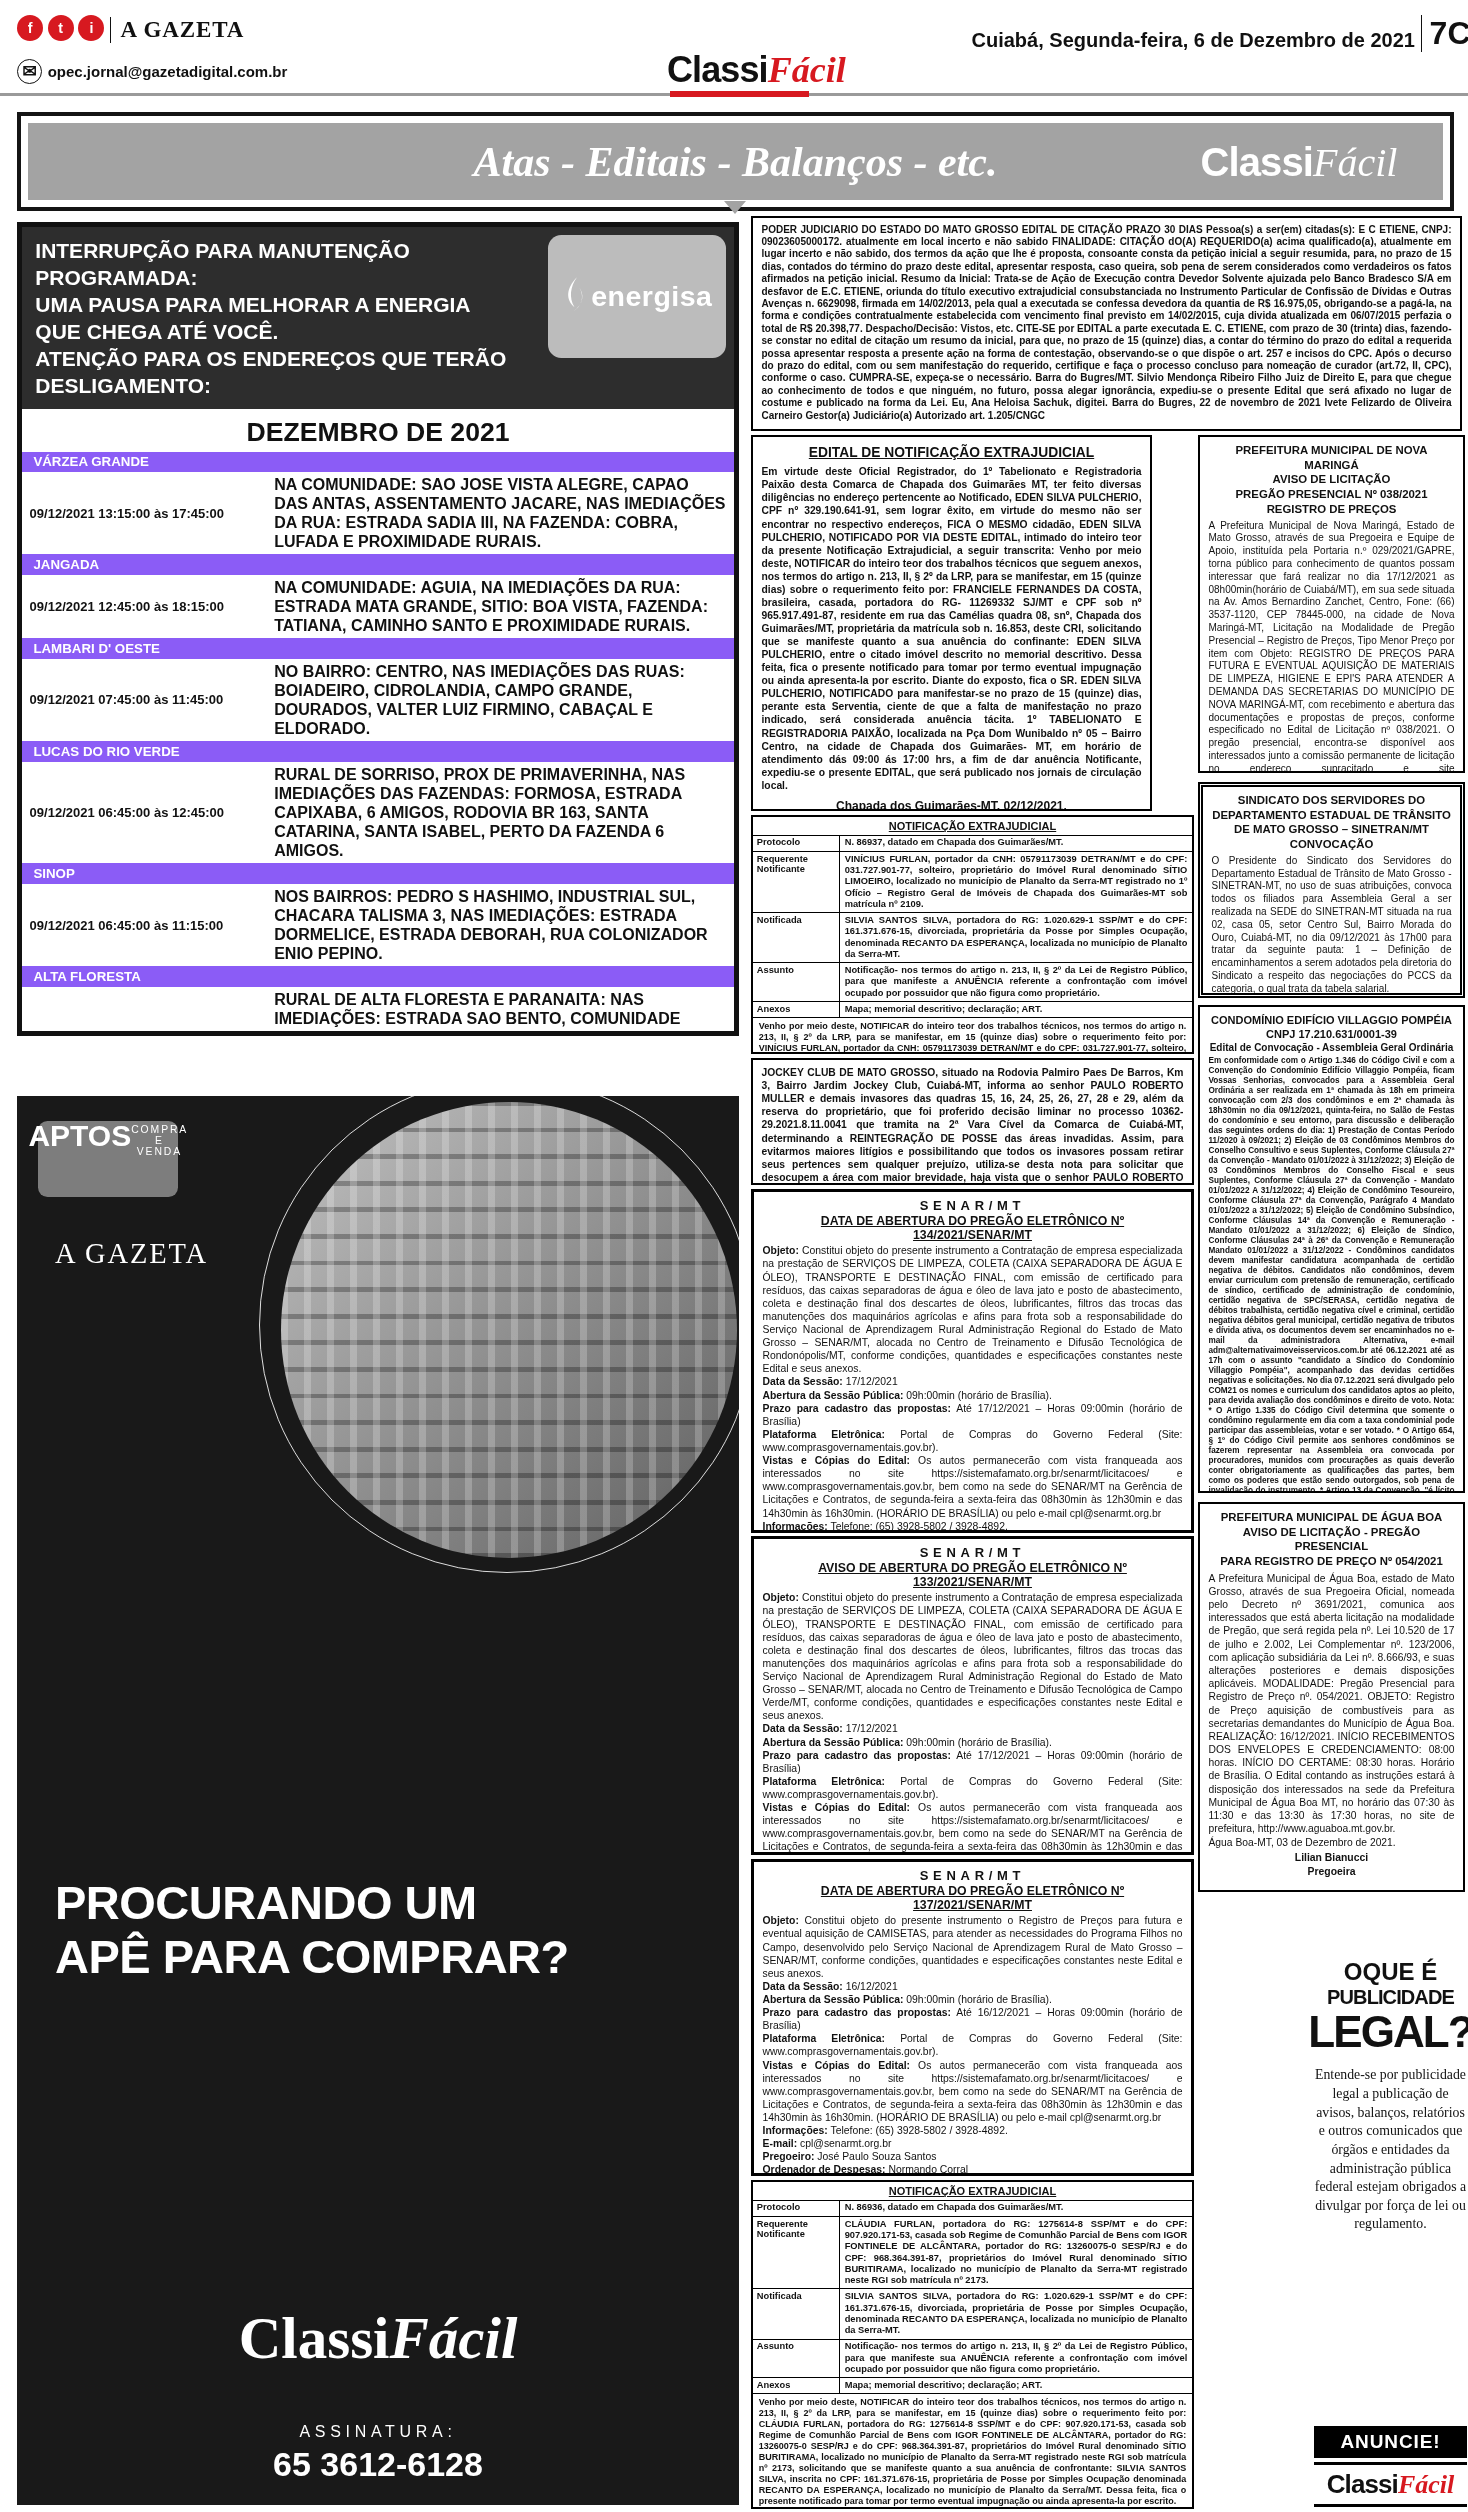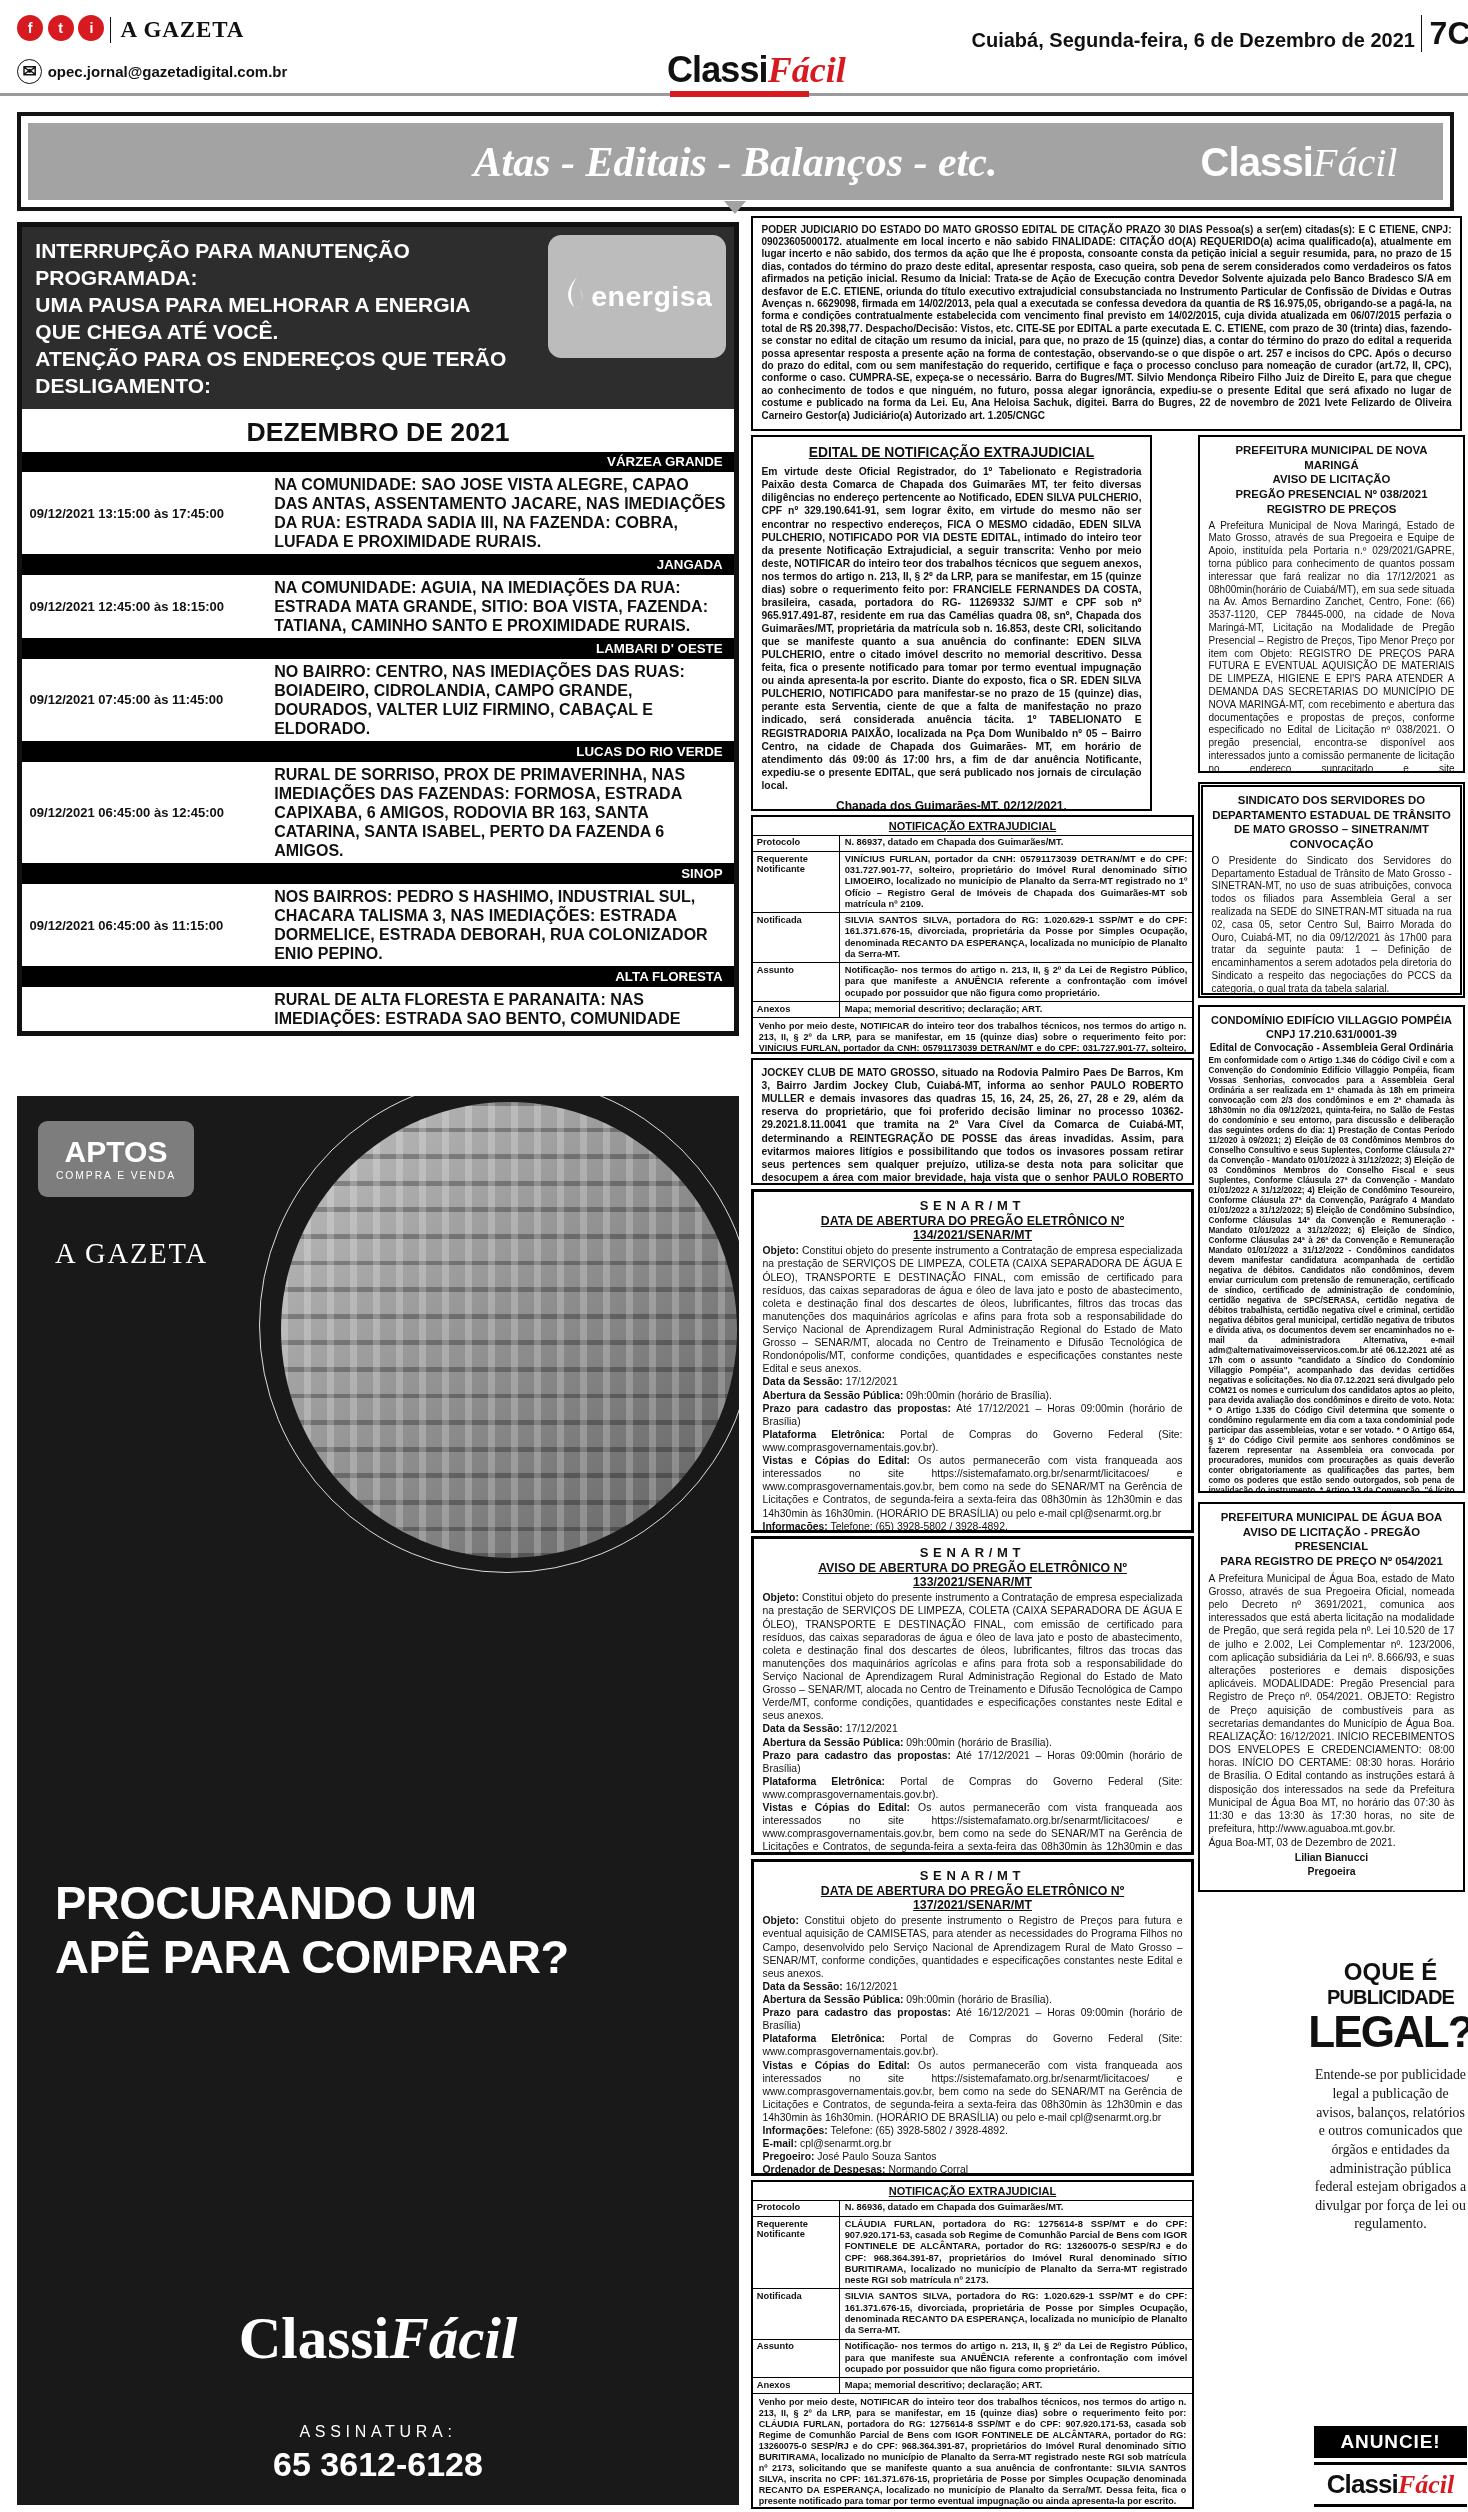--- a/index.html
+++ b/index.html
@@ -36,34 +36,34 @@
   
   .energisa{left:17px;top:222px;width:722px;height:814px;border:5.7px solid #111;background:#fff;
             box-sizing:border-box;display:flex;flex-direction:column;overflow:hidden;}
   .en-head{position:relative;background:#2d2d2d;color:#fff;min-height:141px;padding:11.4px 199px 9.5px 13.3px;box-sizing:border-box;}
   .en-head-text{font-weight:bold;font-size:21px;line-height:1.28;}
   .en-logo{position:absolute;right:7.6px;top:7.6px;width:178px;height:123px;background:#bcbcbc;border-radius:13.3px;
            display:flex;align-items:center;justify-content:center;gap:3.8px;color:#fff;}
   .en-logo-word{font-size:28.5px;font-weight:bold;letter-spacing:0.5px;}
   .en-month{background:#fff;color:#111;text-align:center;font-weight:bold;font-size:26.6px;padding:7.6px 0 3.8px;}
   .en-secs{flex:1;overflow:hidden;}
-  .en-sec-head{background:#000000;color:#fff;font-weight:bold;font-size:13.3px;padding:2.8px 11.4px;text-align:right;}
+  .en-sec-head{background:#8b5cf6;color:#fff;font-weight:bold;font-size:13.3px;padding:2.8px 11.4px;}
   .en-sec-row{display:flex;align-items:center;}
   .en-time{width:237px;flex:none;font-weight:bold;font-size:13px;padding:2.8px 7.6px;}
   .en-desc{flex:1;font-weight:bold;font-size:16px;line-height:1.2;padding:2.8px 7.6px 2.8px 0;}
   .en-foot{background:#c6c6c6;min-height:101px;display:flex;align-items:center;gap:9.5px;padding:3.8px 9.5px;box-sizing:border-box;}
   .en-foot-left{width:199px;font-weight:bold;font-size:15px;color:#222;line-height:1.25;}
   .en-phonebox{background:#2d2d2d;color:#fff;text-align:center;padding:5.7px 13.3px;}
   .en-phone{font-size:36px;font-weight:bold;letter-spacing:0.9px;}
   .en-site{font-size:20px;font-weight:bold;}
   .en-foot-right{flex:1;text-align:center;font-weight:bold;font-size:13.8px;color:#222;line-height:1.3;}
   
   .aptos{left:17px;top:1096px;width:722px;height:1409px;background:#191919;overflow:hidden;}
-  .ap-badge{position:absolute;left:21px;top:25px;width:156px;height:76px;background:#7d7d7d;border-radius:9.5px;
-            color:#fff;text-align:center;display:flex;flex-direction:column;justify-content:center;}
+  .ap-badge{position:absolute;left:21px;top:25px;width:140px;height:76px;background:#7d7d7d;border-radius:9.5px;
+            color:#fff;text-align:center;display:flex;flex-direction:row;justify-content:center;}
   .ap-badge-b{font-size:30px;font-weight:bold;line-height:1;}
   .ap-badge-s{font-size:10.4px;letter-spacing:1.9px;margin-top:2.8px;}
   .ap-gazeta{position:absolute;left:38px;top:142px;color:#fff;font-family:"Liberation Serif",serif;
              font-size:28.5px;letter-spacing:1.9px;}
   .ap-ring{position:absolute;left:242px;top:-19px;width:494px;height:494px;border-radius:50%;
            border:1.9px solid rgba(255,255,255,.85);}
   .ap-photo{position:absolute;left:264px;top:5.7px;width:456px;height:456px;border-radius:50%;
       background:
         repeating-linear-gradient(90deg, rgba(255,255,255,.22) 0 6.6px, transparent 6.6px 23px),
         repeating-linear-gradient(0deg, rgba(0,0,0,.28) 0 4.7px, transparent 4.7px 26.6px),

